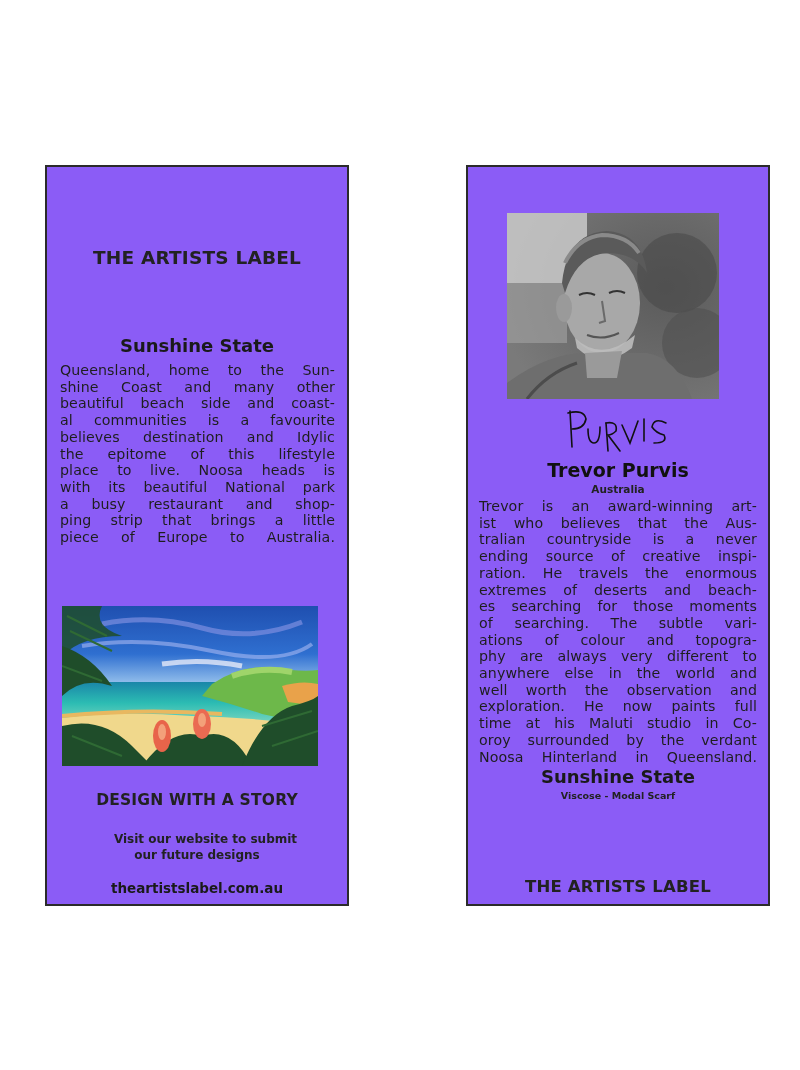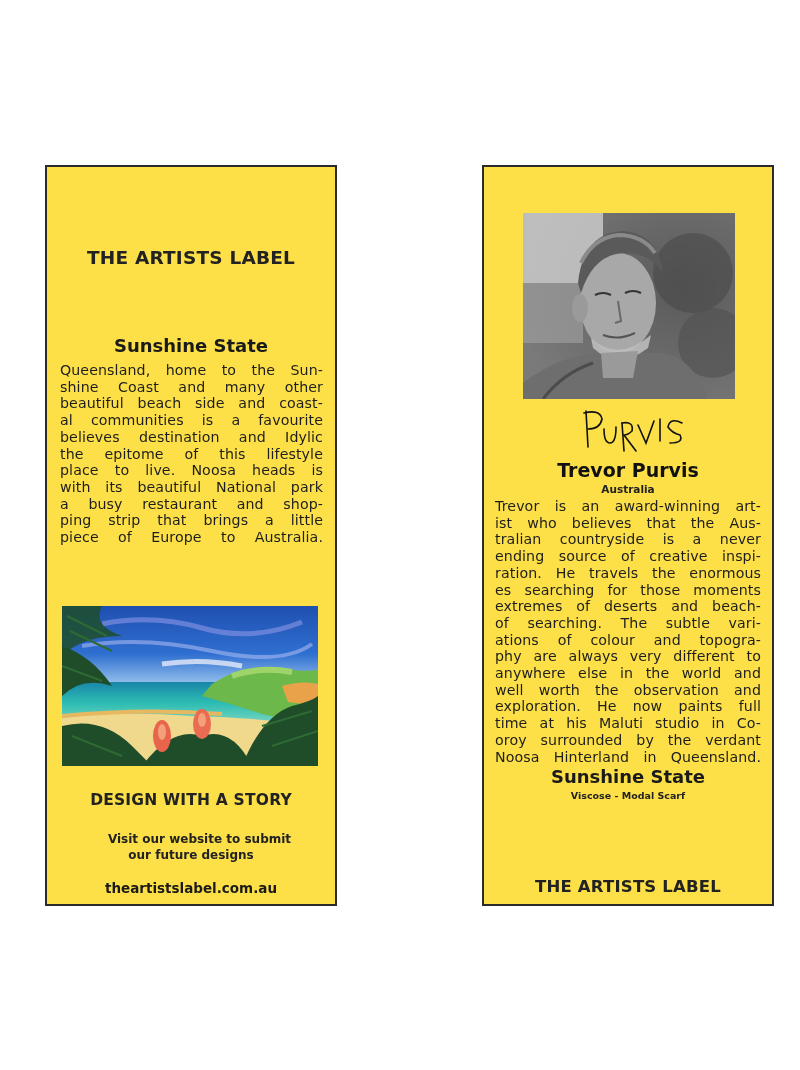--- a/index.html
+++ b/index.html
@@ -1,21 +1,21 @@
 <!DOCTYPE html>
 <html><head>
   <meta charset="utf-8">
   <style>
     html, body { margin: 0; padding: 0; background: #ffffff; }
     body { width: 800px; height: 1070px; position: relative; overflow: hidden;
            font-family: "DejaVu Sans", sans-serif; color: #1e1e1e; }
     .card { position: absolute; top: 165px; width: 288px; height: 737px;
-            border: 2px solid #2b2b2b; background: #fde047; box-sizing: content-box; }
+            border: 2px solid #2b2b2b; background: #8b5cf6; box-sizing: content-box; padding-left: 12px; }
     #card-left { left: 45px; }
-    #card-right { left: 466px; margin-left: 16px; }
+    #card-right { left: 466px; }
 
     .abs { position: absolute; left: 0; right: 0; text-align: center; }
 
     .brand { font-family: "DejaVu Sans", sans-serif; font-weight: bold;
              font-size: 18.5px; letter-spacing: 0.2px; color: #222; }
     .title { font-weight: bold; font-size: 18px; color: #1a1a1a; }
 
     .body-text { position: absolute; left: 13px; right: 12px; text-align: justify;
                  font-size: 14.2px; line-height: 16.7px; color: #1e1e1e;
                  letter-spacing: 0.1px; }
@@ -149,22 +149,22 @@
 
   <div class="abs name" style="top:292px;">Trevor Purvis</div>
   <div class="abs country" style="top:316px;">Australia</div>
 
   <div class="body-text" style="top:331px; left:11px; right:11px;">
     <span class="ln">Trevor is an award-winning art-</span>
     <span class="ln">ist who believes that the Aus-</span>
     <span class="ln">tralian countryside is a never</span>
     <span class="ln">ending source of creative inspi-</span>
     <span class="ln">ration. He travels the enormous</span>
+    <span class="ln">extremes of deserts and beach-</span>
     <span class="ln">es searching for those moments</span>
-    <span class="ln">extremes of deserts and beach-</span>
     <span class="ln">of searching. The subtle vari-</span>
     <span class="ln">ations of colour and topogra-</span>
     <span class="ln">phy are always very different to</span>
     <span class="ln">anywhere else in the world and</span>
     <span class="ln">well worth the observation and</span>
     <span class="ln">exploration. He now paints full</span>
     <span class="ln">time at his Maluti studio in Co-</span>
     <span class="ln">oroy surrounded by the verdant</span>
     <span class="ln last">Noosa Hinterland in Queensland.</span>
   </div>

